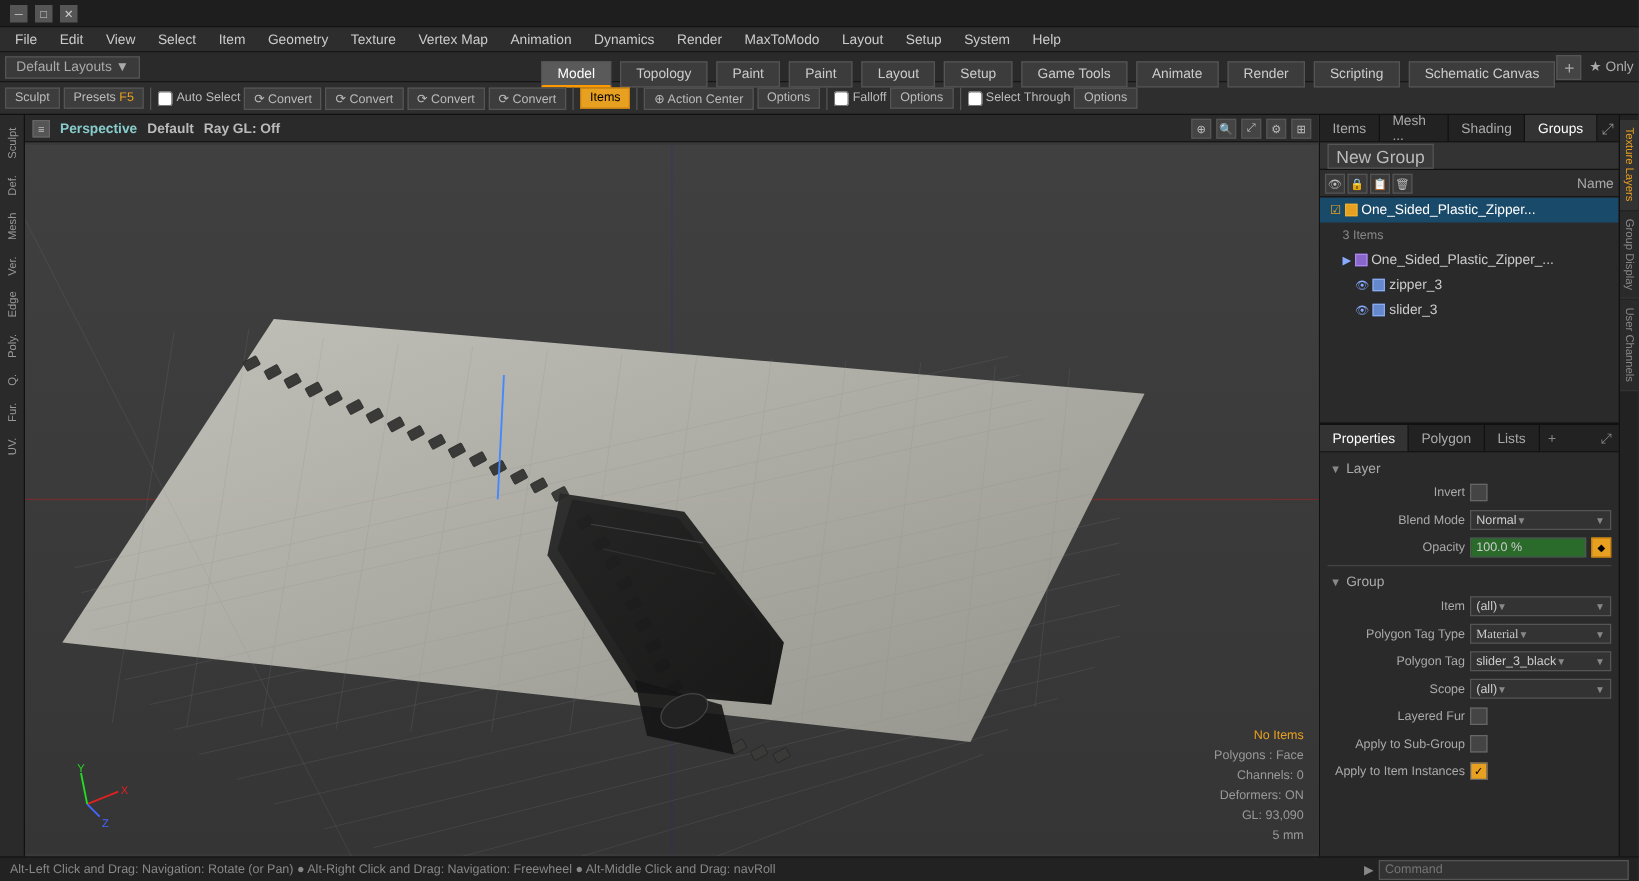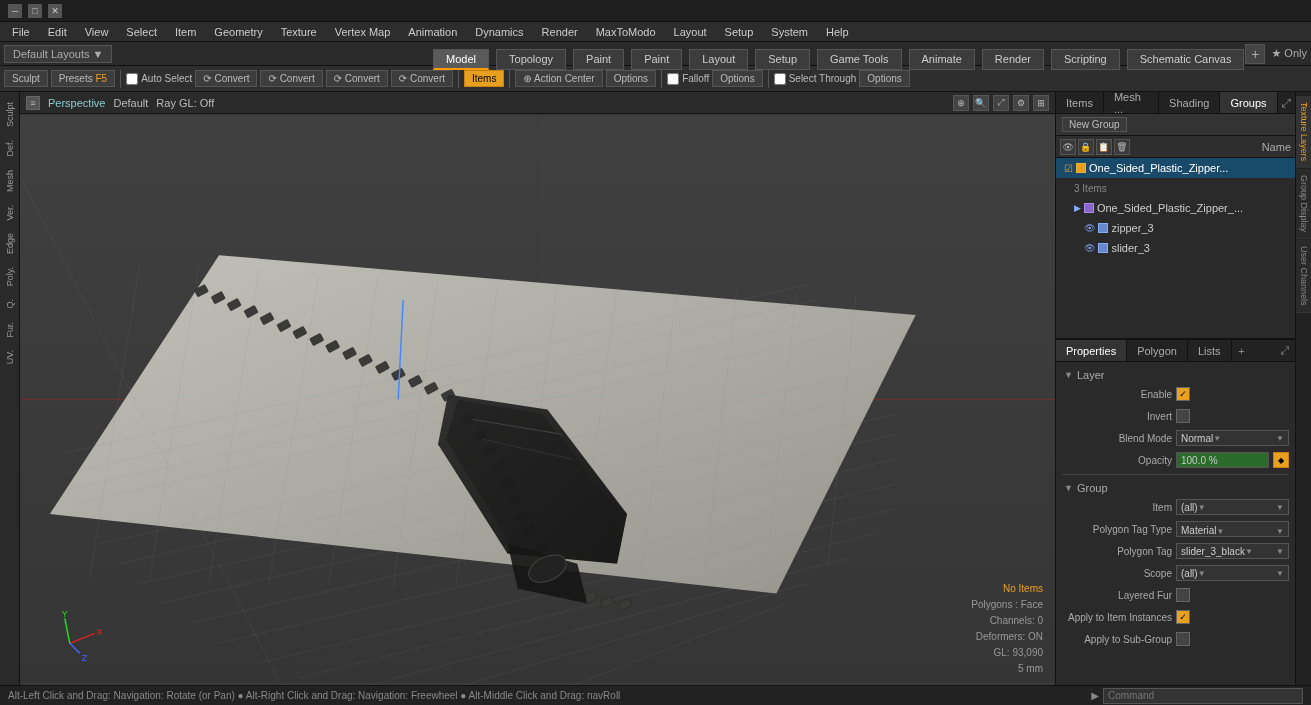--- a/index.html
+++ b/index.html
@@ -202,20 +202,21 @@
       font-size: 9px;
       display: flex;
       align-items: center;
       justify-content: center;
       color: #bbb;
     }
     .vp-label {
       color: #bbb;
       font-size: 11px;
       cursor: pointer;
+      font-weight: bold;
     }
     .vp-label.perspective { color: #8cc; }
     .vp-topbar-right {
       margin-left: auto;
       display: flex;
       gap: 4px;
       align-items: center;
     }
     .vp-topbar-icon {
       width: 16px;
@@ -327,21 +328,21 @@
       border-bottom: 1px solid #111;
       font-size: 11px;
       color: #ccc;
       gap: 4px;
     }
     .rp-header-btn {
       padding: 1px 6px;
       background: #3a3a3a;
       border: 1px solid #555;
       color: #bbb;
-      font-size: 10px;
+      font-size: 14px;
       cursor: pointer;
     }
 
     
     #rp-subtoolbar {
       height: 22px;
       background: #2e2e2e;
       display: flex;
       align-items: center;
       padding: 0 4px;
@@ -865,24 +866,20 @@
         <span class="rp-props-expand">⤢</span>
       </div>
 
       <div id="rp-props-content">
 
         <div class="prop-section-header">
           <span style="color:#888;font-size:9px">▼</span>
           <span>Layer</span>
         </div>
 
-        <div class="prop-row">
-          <span class="prop-label">Enable</span>
-          <div class="prop-checkbox checked"></div>
-        </div>
 
         <div class="prop-row">
           <span class="prop-label">Invert</span>
           <div class="prop-checkbox"></div>
         </div>
 
         <div class="prop-row">
           <span class="prop-label">Blend Mode</span>
           <div class="prop-value dropdown" style="display: flex; justify-content: space-between; align-items: center;">
             <span>Normal</span>
@@ -909,21 +906,21 @@
         <div class="prop-row">
           <span class="prop-label">Item</span>
           <div class="prop-value dropdown" style="display: flex; justify-content: space-between; align-items: center;">
             <span>(all)</span>
           <span style="font-size: 8px; color: rgb(136, 136, 136);">▼</span>
             </div>
         </div>
 
         <div class="prop-row">
           <span class="prop-label">Polygon Tag Type</span>
-          <div class="prop-value dropdown" style="display: flex; justify-content: space-between; align-items: flex-end;">
+          <div class="prop-value dropdown" style="display: flex; justify-content: space-between; align-items: center; font-family: Liberation Serif, serif;">
             <span>Material</span>
           <span style="font-size: 8px; color: rgb(136, 136, 136);">▼</span>
             </div>
         </div>
 
         <div class="prop-row">
           <span class="prop-label">Polygon Tag</span>
           <div class="prop-value dropdown" style="display: flex; justify-content: space-between; align-items: center;">
             <span>slider_3_black</span>
           <span style="font-size: 8px; color: rgb(136, 136, 136);">▼</span>
@@ -937,27 +934,27 @@
           <span style="font-size: 8px; color: rgb(136, 136, 136);">▼</span>
             </div>
         </div>
 
         <div class="prop-row">
           <span class="prop-label">Layered Fur</span>
           <div class="prop-checkbox"></div>
         </div>
 
         <div class="prop-row">
+          <span class="prop-label">Apply to Sub-Group</span>
+          <div class="prop-checkbox"></div>
+        </div>
+
+        <div class="prop-row">
           <span class="prop-label">Apply to Item Instances</span>
           <div class="prop-checkbox checked"></div>
-        </div>
-
-        <div class="prop-row">
-          <span class="prop-label">Apply to Sub-Group</span>
-          <div class="prop-checkbox"></div>
         </div>
 
       </div>
     </div>
   </div>
 
   <div id="right-vtabs">
     <span class="right-vtab active">Texture Layers</span>
     <span class="right-vtab">Group Display</span>
     <span class="right-vtab">User Channels</span>

